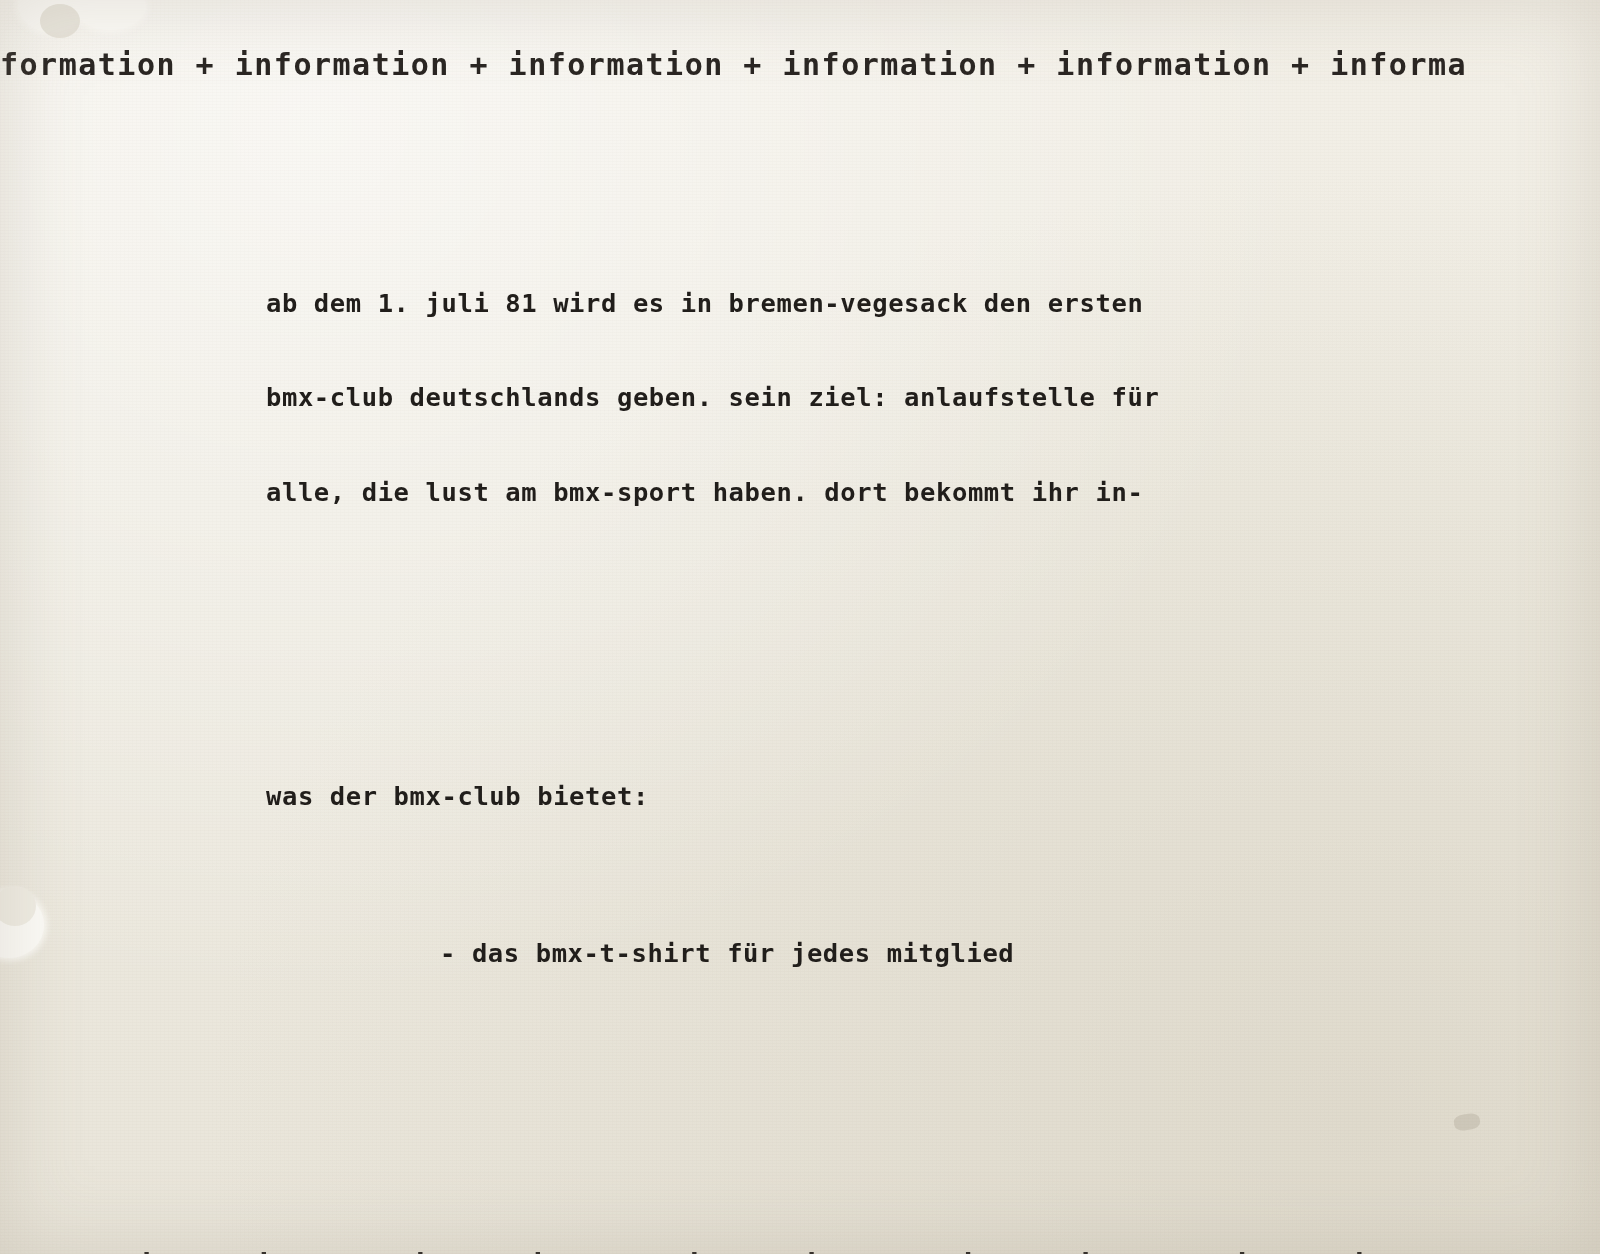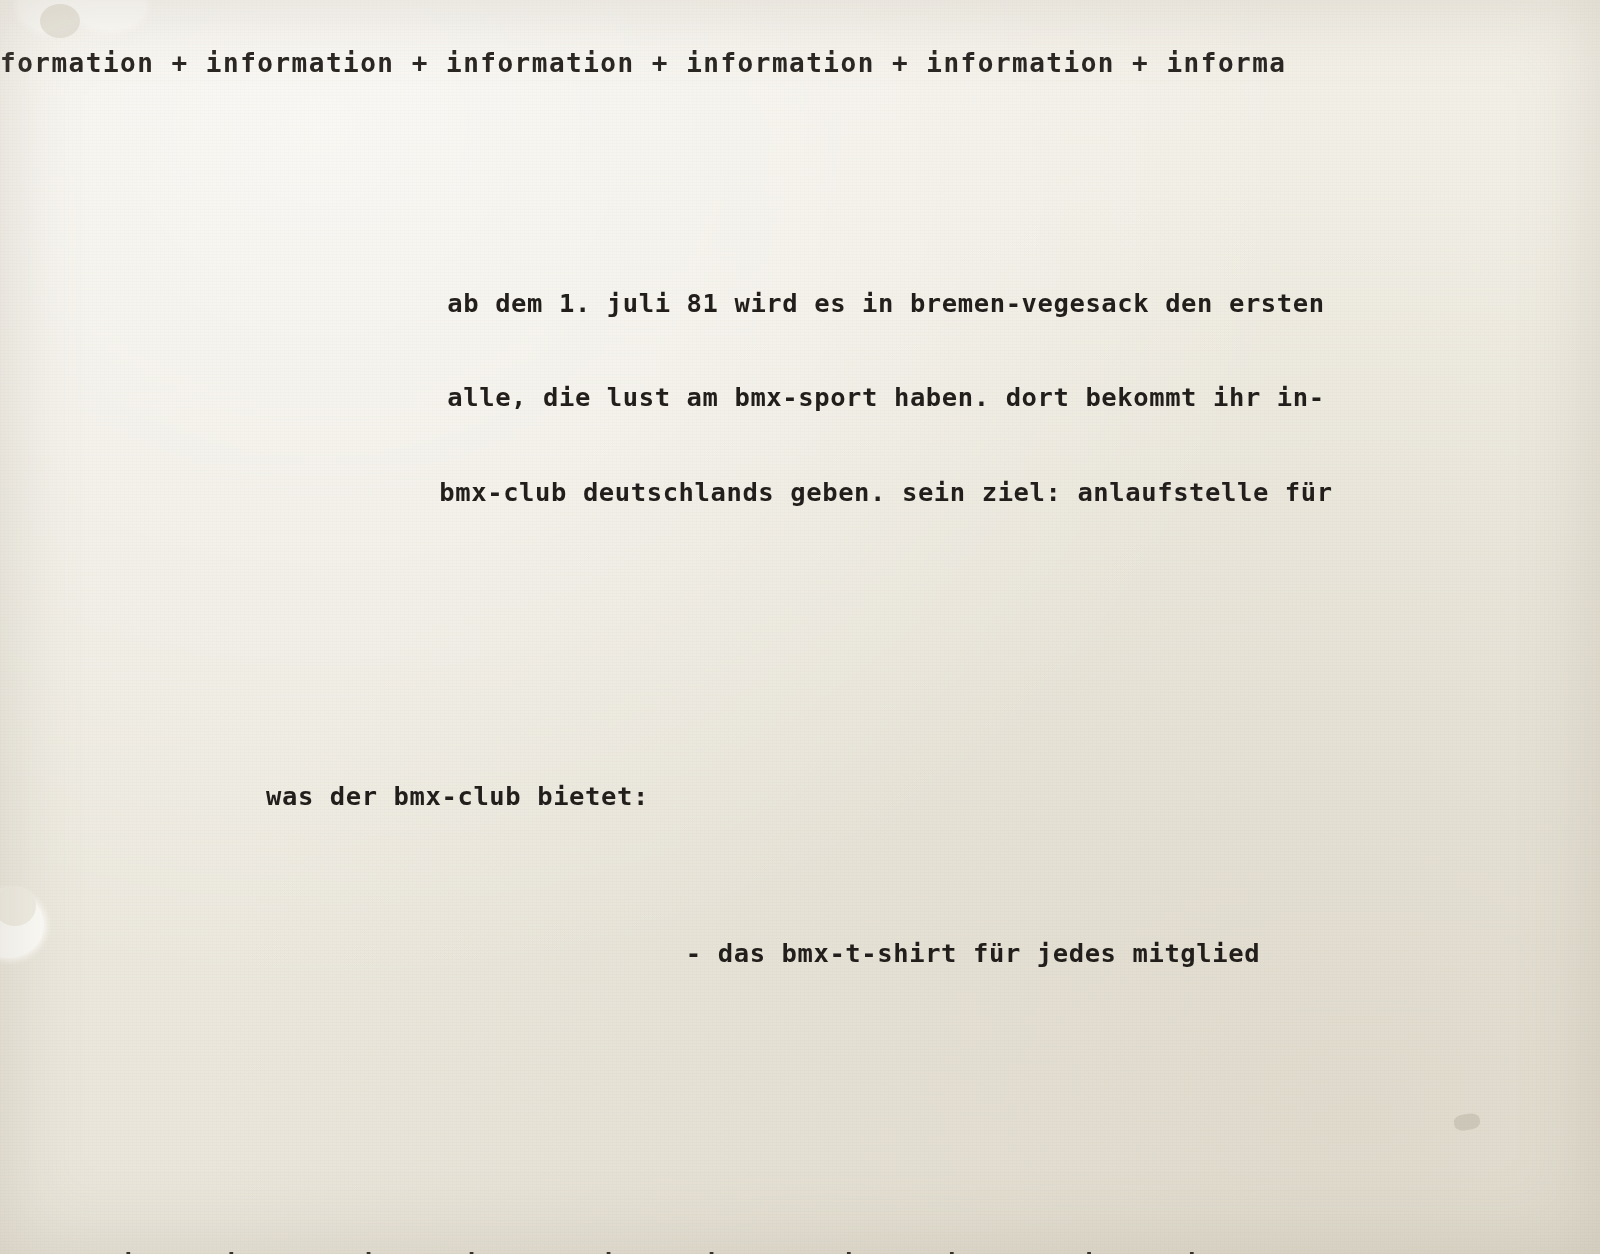--- a/index.html
+++ b/index.html
@@ -44,21 +44,21 @@
   .hole.h1 { left: 18px;  top: -22px; width: 66px;  height: 54px; }
   .hole.h2 { left: 74px;  top: -16px; width: 72px;  height: 46px; }
   .hole.h3 { left: 40px;  top: 4px;   width: 40px;  height: 34px; background:#d8d4c6; box-shadow:none; opacity:.55; }
   .hole.h4 { left: -26px; top: 892px; width: 70px;  height: 66px; }
   .hole.h5 { left: -6px;  top: 886px; width: 42px;  height: 40px; background:#efece3; box-shadow:none; }
 
   .strip {
     position: absolute;
     left: 0;
     width: 1544px;
-    font-size: 26px;
+    font-size: 30px;
     font-weight: bold;
     letter-spacing: 1.5px;
     color: #2a2623;
     white-space: nowrap;
     line-height: 1;
   }
   .strip.top { top: 50px; }
   .strip.bottom { top: 1252px; }
 
   .body-block {
@@ -68,21 +68,21 @@
     width: 1240px;
     color: #211e1b;
     font-size: 25.5px;
     line-height: 31.5px;
     font-weight: bold;
     letter-spacing: 0.6px;
     white-space: pre;
   }
   .para { margin-bottom: 24px; }
   .para:last-child { margin-bottom: 0; }
-  .line { white-space: pre; text-align: center; }
+  .line { white-space: pre; }
   .heading { white-space: pre; margin-top: 28px; }
   .bullets { margin-left: 174px; }
   .bullets .line { white-space: pre; }
 
   
   .smudge {
     position: absolute;
     right: 120px;
     bottom: 124px;
     width: 26px;
@@ -109,22 +109,22 @@
 <div class="hole h3"></div>
 <div class="hole h4"></div>
 <div class="hole h5"></div>
 
 <div class="strip top">formation + information + information + information + information + informa</div>
 
 <div class="body-block">
 
   <div class="para">
     <div class="line">ab dem 1. juli 81 wird es in bremen-vegesack den ersten</div>
+    <div class="line">bmx-club deutschlands geben. sein ziel: anlaufstelle für</div>
     <div class="line">alle, die lust am bmx-sport haben. dort bekommt ihr in-</div>
-    <div class="line">bmx-club deutschlands geben. sein ziel: anlaufstelle für</div>
   </div>
 
   <div class="para">
     <div class="heading">was der bmx-club bietet:</div>
     <div class="bullets">
       <div class="line">- das bmx-t-shirt für jedes mitglied</div>
       
       
       
       

